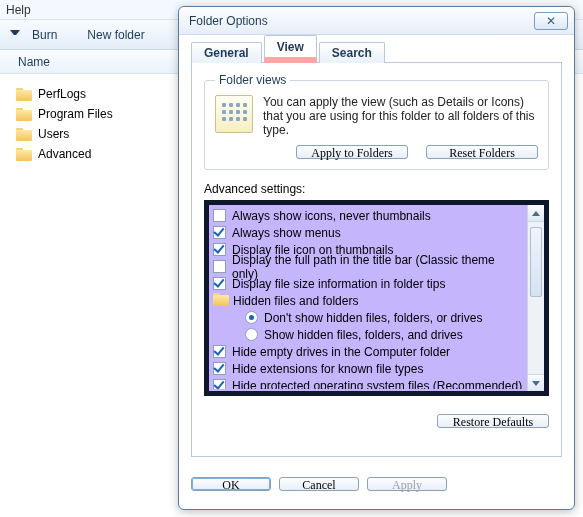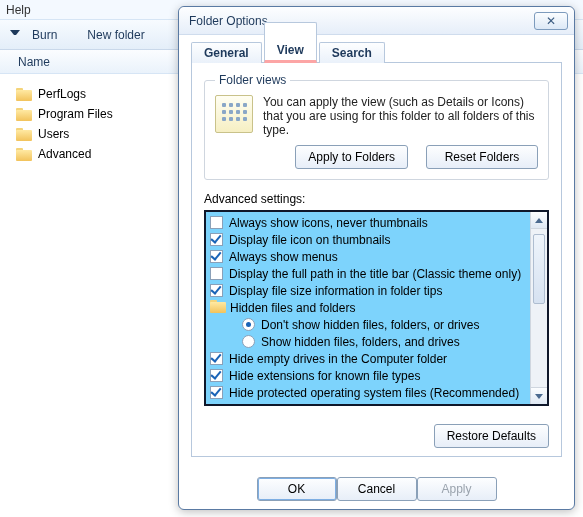--- a/index.html
+++ b/index.html
@@ -20,58 +20,58 @@
 
   
   .dialog { position: absolute; left: 178px; top: 6px; width: 397px; height: 504px; background: #fff; border: 1px solid #5a7aa3; border-radius: 6px; box-shadow: 0 2px 10px rgba(0,0,0,.25); }
   .tbar { height: 28px; background: linear-gradient(#fdfeff,#e6eef9); border-bottom: 1px solid #cfdced; border-radius: 6px 6px 0 0; display: flex; align-items: center; padding: 0 6px 0 10px; }
   .tbar .title { flex: 1; color: #1e395b; }
   .closebtn { width: 34px; height: 18px; border: 1px solid #7d9bbd; border-radius: 3px; background: linear-gradient(#fbfdff,#dce8f6); display: flex; align-items: center; justify-content: center; color: #3b5c82; font-size: 11px; cursor: default; }
   .body { padding: 6px 12px 10px 12px; }
 
   .tabs { display: flex; align-items: flex-end; height: 22px; border-bottom: 1px solid #b7c8dd; font-weight: bold; }
   .tab { padding: 3px 12px 3px 12px; border: 1px solid #b7c8dd; border-bottom: none; background: linear-gradient(#fdfeff,#eaf1fa); margin-right: 2px; border-radius: 2px 2px 0 0; position: relative; top: 1px; color: #1e395b; cursor: default; }
-  .tab.active { background: #fff; border-bottom: 3px solid #fca5a5; padding-top: 20px; }
+  .tab.active { background: #fff; border-bottom: 6px solid #fca5a5; padding-top: 4px; }
 
   .tabpanel { border: 1px solid #b7c8dd; border-top: none; padding: 10px 12px 12px 12px; height: 394px; }
 
   fieldset { border: 1px solid #cfd6df; border-radius: 3px; padding: 8px 10px 10px 10px; margin: 0 0 12px 0; }
   legend { color: #1e395b; padding: 0 4px; }
   .fv-row { display: flex; justify-content: flex-end; }
   .fv-icon { width: 38px; height: 38px; border: 1px solid #c9c28a; background: linear-gradient(#fffef2,#f6efc3); margin-right: 10px; position: relative; border-radius: 2px; flex: none; }
   .fv-icon .dots { position: absolute; left: 6px; top: 7px; width: 26px; height: 24px; display: grid; grid-template-columns: repeat(4,4px); grid-template-rows: repeat(3,4px); gap: 3px; }
   .fv-icon .dots i { background: #8aa7c7; border-radius: 1px; }
   .fv-text { color: #222; line-height: 14px; }
   .btnrow { display: flex; gap: 18px; margin-top: 8px; justify-content: flex-end; }
-  button.win { min-width: 112px; height: 24px; border: 1px solid #8aa0b8; border-radius: 3px; background: linear-gradient(#fdfeff,#e7eef8); color: #000; cursor: default; padding: 0 12px; }
+  button.win { min-width: 112px; height: 14px; border: 1px solid #8aa0b8; border-radius: 3px; background: linear-gradient(#fdfeff,#e7eef8); color: #000; cursor: default; padding: 0 12px; font-family: Liberation Serif, serif; }
   button.win:disabled { color: #9aa3ad; }
   button.win.primary { box-shadow: 0 0 0 1px #7daee3 inset; }
 
   .adv-label { margin-bottom: 4px; color: #000; }
-  .adv-box { border: 2px solid #0f172a; height: 196px; position: relative; background: #7dd3fc; }
+  .adv-box { border: 5px solid #0f172a; height: 196px; position: relative; background: #c4b5fd; }
   .adv-scroll { position: absolute; right: 0; top: 0; bottom: 0; width: 17px; background: #eef2f7; border-left: 1px solid #cfd6df; }
   .adv-scroll .arrow { height: 17px; background: linear-gradient(#fbfdff,#dfe8f3); border-bottom: 1px solid #cfd6df; display:flex;align-items:center;justify-content:center; }
   .adv-scroll .arrow.bot { position:absolute; bottom:0; left:0; right:0; border-top:1px solid #cfd6df; border-bottom:none;}
   .adv-scroll .thumb { position: absolute; left: 2px; right: 2px; top: 22px; height: 70px; background: linear-gradient(#eef4fb,#d6e2f1); border: 1px solid #aebdd0; border-radius: 2px; }
   .adv-scroll .tri { width:0;height:0;border-left:4px solid transparent;border-right:4px solid transparent;}
   .adv-scroll .tri.up{border-bottom:5px solid #4b6a8f;}
   .adv-scroll .tri.dn{border-top:5px solid #4b6a8f;}
   .adv-list { position: absolute; left: 4px; right: 20px; top: 2px; bottom: 2px; overflow: hidden; }
   .adv-item { display: flex; align-items: center; height: 17px; }
   .adv-item.indent { padding-left: 32px; }
   .adv-item .cb, .adv-item .rb { width: 13px; height: 13px; margin-right: 6px; flex:none; }
   .adv-item .cb { border: 1px solid #8aa0b8; background: #fff; position: relative; }
   .adv-item .cb.checked::after { content: ""; position: absolute; left: 2px; top: -1px; width: 4px; height: 8px; border-right: 2px solid #1a64b7; border-bottom: 2px solid #1a64b7; transform: rotate(40deg); }
   .adv-item .rb { border: 1px solid #8aa0b8; border-radius: 50%; background: #fff; position: relative; }
   .adv-item .rb.sel::after { content: ""; position: absolute; left: 3px; top: 3px; width: 5px; height: 5px; background: #1a64b7; border-radius: 50%; }
   .adv-item .ficon { width:14px; margin-right:6px; flex:none; }
 
   .restore-row { display:flex; justify-content:flex-end; margin-top:18px; }
 
-  .dlg-buttons { display: flex; justify-content: center; padding: 10px 12px 0 12px; }
+  .dlg-buttons { display: flex; justify-content: flex-start; gap: 8px; padding: 10px 12px 0 12px; }
 </style>
 </head>
 <body>
 
 <div class="explorer">
   <div class="menubar">
     <span>Help</span>
   </div>
   <div class="toolbar">
     <div class="dd"></div>
@@ -143,25 +143,25 @@
 
       <div class="adv-label">Advanced settings:</div>
       <div class="adv-box">
         <div class="adv-list" id="adv-list">
             <div class="adv-item">
               <span class="cb"></span>
               <span>Always show icons, never thumbnails</span>
             </div>
             <div class="adv-item">
               <span class="cb checked"></span>
+              <span>Always show menus</span>
+            </div>
+            <div class="adv-item">
+              <span class="cb checked"></span>
               <span>Display file icon on thumbnails</span>
-            </div>
-            <div class="adv-item">
-              <span class="cb checked"></span>
-              <span>Always show menus</span>
             </div>
             <div class="adv-item">
               <span class="cb"></span>
               <span>Display the full path in the title bar (Classic theme only)</span>
             </div>
             <div class="adv-item">
               <span class="cb checked"></span>
               <span>Display file size information in folder tips</span>
             </div>
             <div class="adv-item">

